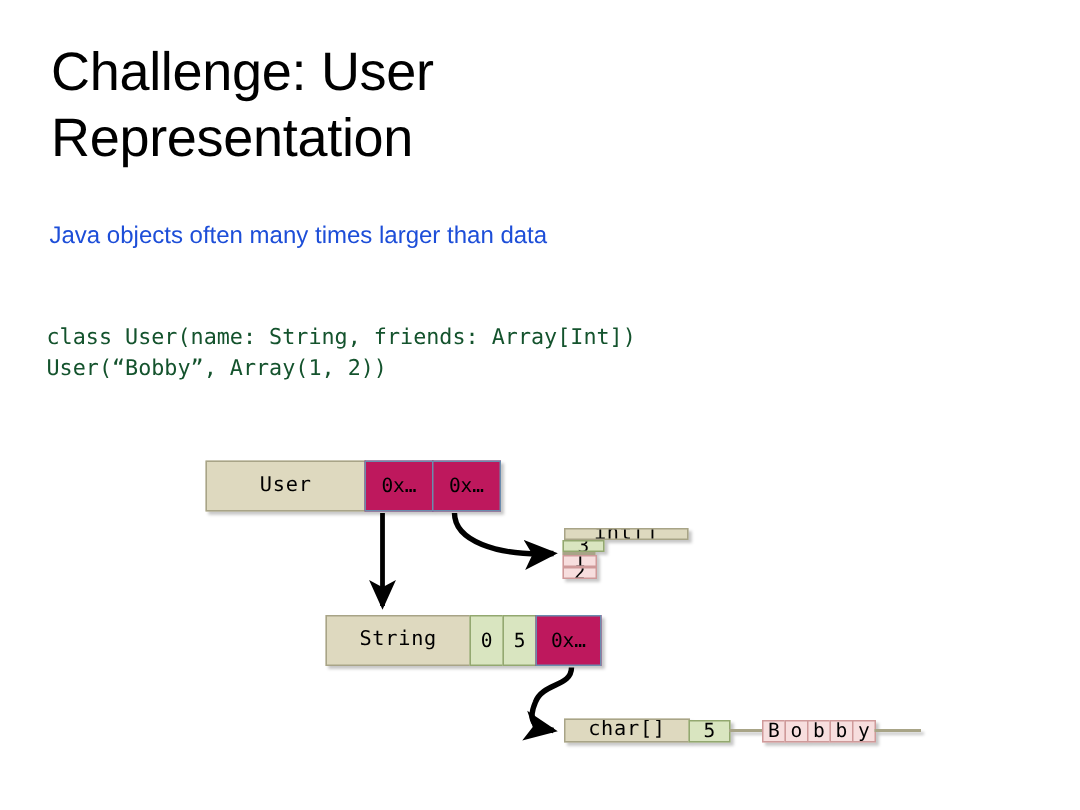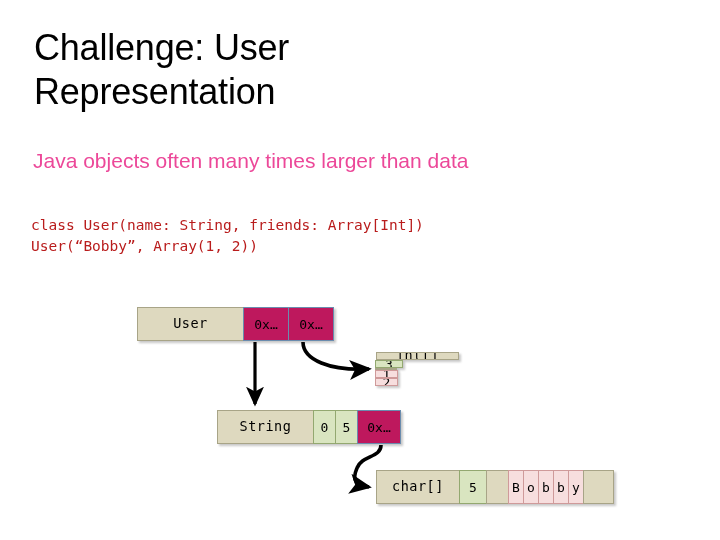--- a/index.html
+++ b/index.html
@@ -32,35 +32,35 @@
     white-space: pre-line;
   }
 
   
   #slide-subtitle {
     position: absolute;
     left: 33px;
     top: 148px;
     width: 670px;
     font-family: "Liberation Sans", sans-serif;
-    font-size: 21px;
+    font-size: 16px;
     line-height: 1.25;
     font-weight: 400;
-    color: #ec4899;
+    color: #1d4ed8;
   }
 
   
   #code-block {
     position: absolute;
     left: 31px;
     top: 215px;
     font-family: "DejaVu Sans Mono", monospace;
     font-size: 14.5px;
     line-height: 1.45;
-    color: #b91c1c;
+    color: #14532d;
     white-space: pre;
   }
 
   
   #diagram {
     position: absolute;
     left: 0;
     top: 0;
     width: 636px;
     height: 540px;
@@ -150,21 +150,21 @@
     <div class="cell pink narrow" style="width:23px">2</div>
   </div>
 
   <div class="mem-box" id="box-string" style="left:217px; top:410px;">
     <div class="cell tan label" style="width:97px">String</div>
     <div class="cell green narrow" style="width:23px">0</div>
     <div class="cell green narrow" style="width:23px">5</div>
     <div class="cell blue narrow" style="width:44px">0x…</div>
   </div>
 
-  <div class="mem-box" id="box-char-array" style="left:376px; top:470px;">
+  <div class="mem-box" id="box-char-array" style="left:376px; top:470px;align-items:center;">
     <div class="cell tan label" style="width:84px">char[]</div>
     <div class="cell green narrow" style="width:28px">5</div>
     <div class="cell tan" style="width:23px"></div>
     <div class="cell pink narrow" style="width:16px">B</div>
     <div class="cell pink narrow" style="width:16px">o</div>
     <div class="cell pink narrow" style="width:16px">b</div>
     <div class="cell pink narrow" style="width:16px">b</div>
     <div class="cell pink narrow" style="width:16px">y</div>
     <div class="cell tan" style="width:31px"></div>
   </div>

